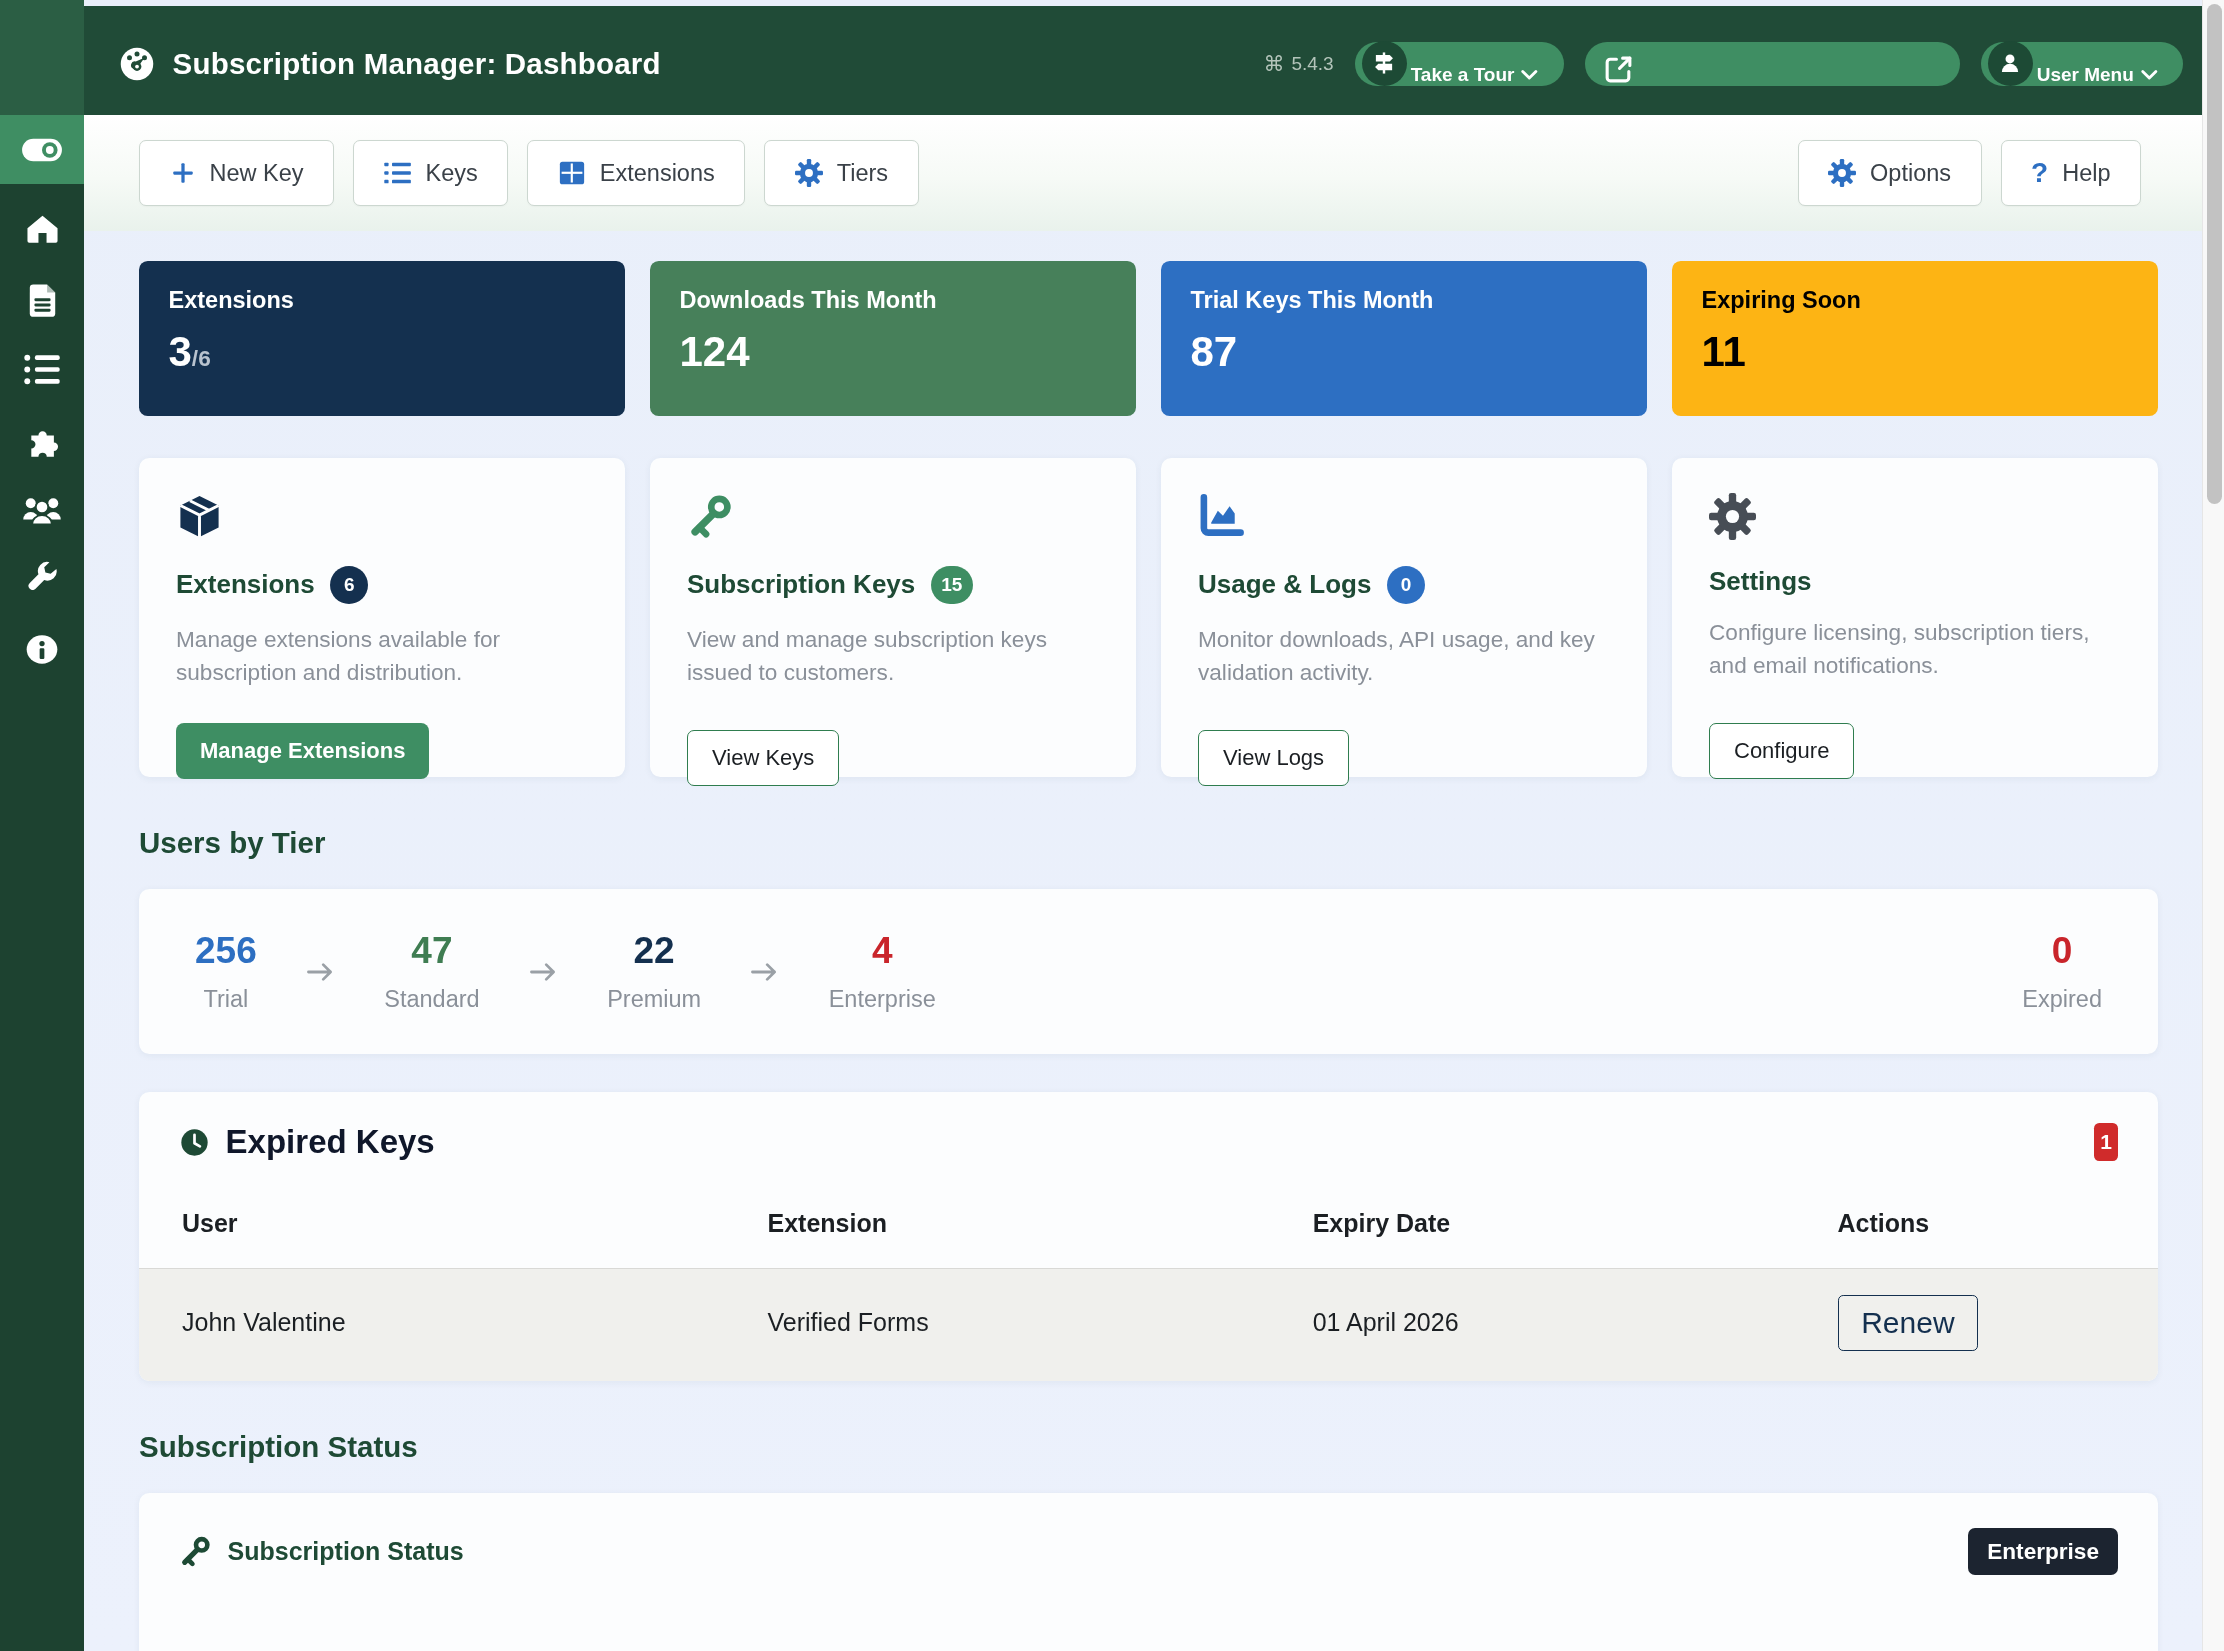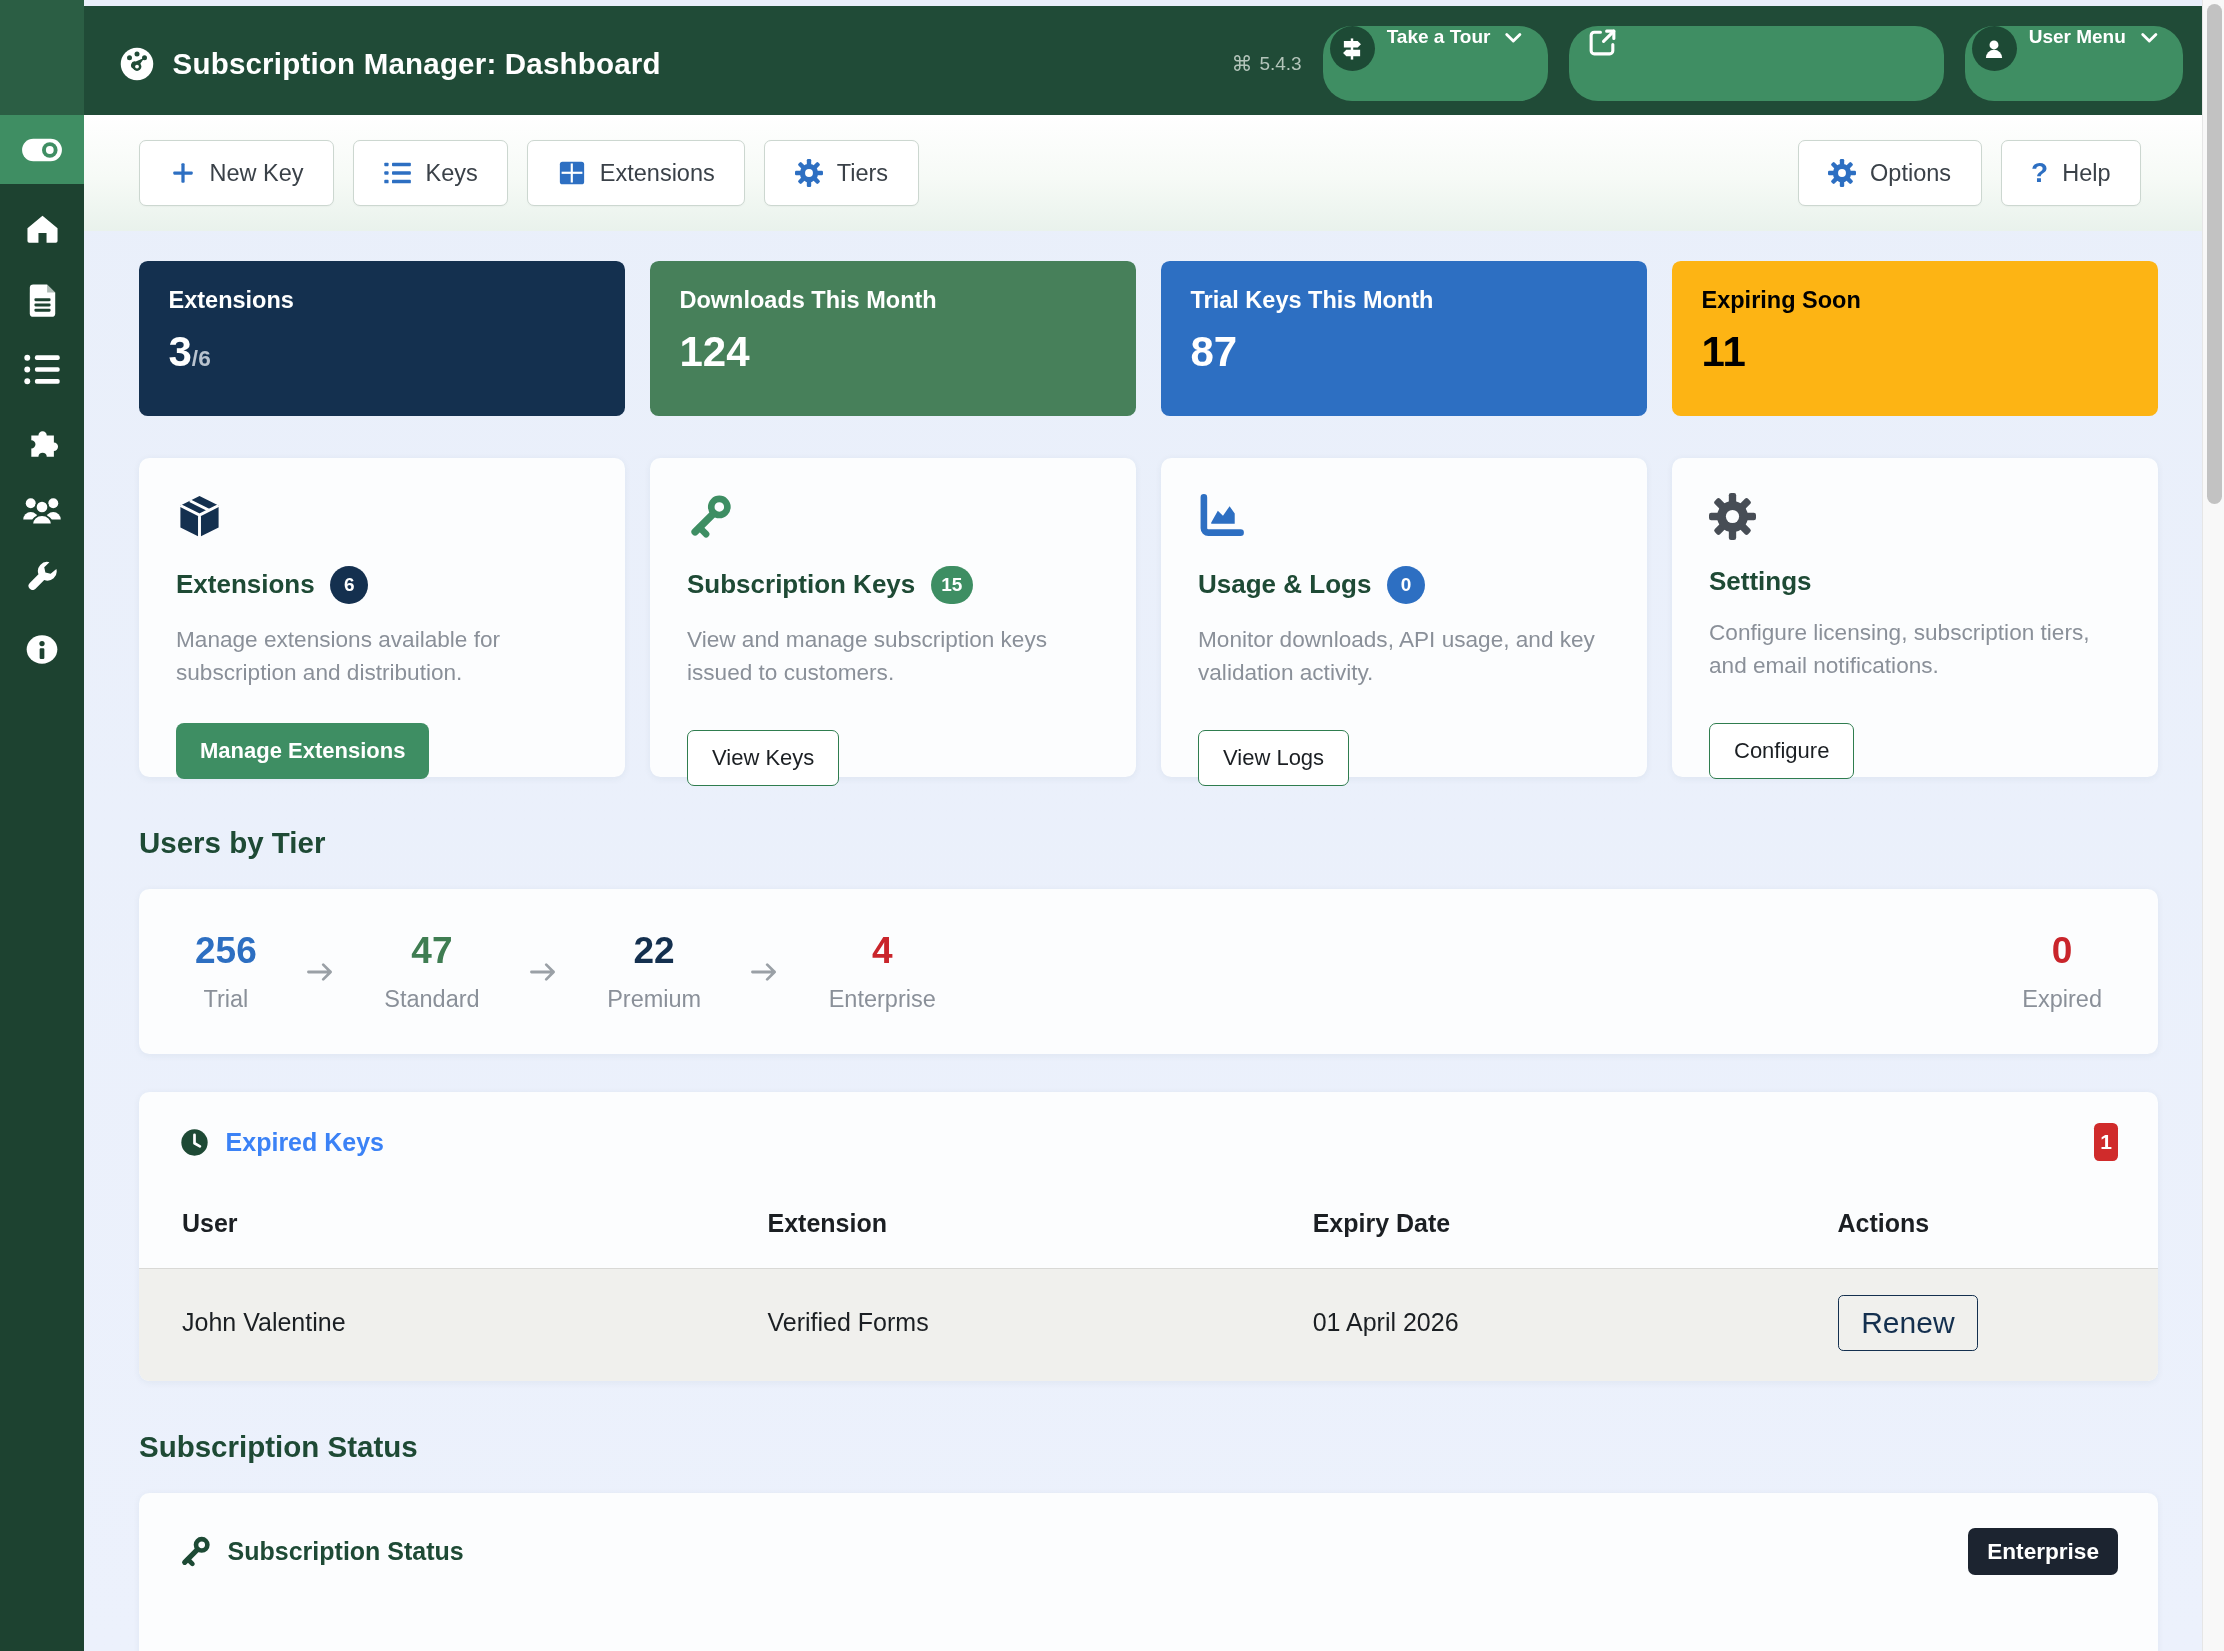--- a/index.html
+++ b/index.html
@@ -18,21 +18,21 @@
   .sidebar-nav { display:flex; flex-direction:column; align-items:center; padding-top:10.4px; }
   .sidebar-item { width:84px; height:70px; display:flex; align-items:center; justify-content:center; cursor:pointer; }
 
   
   .header { position:absolute; left:84px; top:6px; width:2118px; height:115px; background:#204b37; display:flex; align-items:center; padding:0 19px 0 33px; }
   .header-title-wrap { display:flex; align-items:center; gap:15.6px; }
   .header-title { color:#ffffff; font-size:29.5px; font-weight:600; letter-spacing:0.2px; }
   .header-right { margin-left:auto; display:flex; align-items:center; gap:21px; }
   .version { display:flex; align-items:center; gap:7px; color:#b3c4ba; font-size:19px; }
   .version-mark { font-size:21px; color:#b3c4ba; }
-  .pill { height:75px; border-radius:29px; background:#3f8e63; display:flex; align-items:flex-start; gap:12px; padding:0 22.6px 0 7px; cursor:pointer; }
+  .pill { height:44px; border-radius:29px; background:#3f8e63; display:flex; align-items:flex-end; gap:4px; padding:0 22.6px 0 7px; cursor:pointer; }
   .pill.icon-only { padding:0 22.6px 0 17.4px; width:375px; justify-content:flex-start; }
   .pill-circle { width:45px; height:45px; border-radius:50%; background:#1d4a35; display:flex; align-items:center; justify-content:center; flex:0 0 auto; }
   .pill-label { color:#ffffff; font-size:19px; font-weight:700; white-space:nowrap; }
 
   
   .toolbar { position:absolute; left:84px; top:115px; width:2118px; height:116px; background:linear-gradient(180deg,#ffffff 0%,#f6faf6 55%,#e9f2ec 100%); display:flex; align-items:center; padding:0 61px 0 55px; }
   .tb-group { display:flex; gap:19px; }
   .tb-right { margin-left:auto; display:flex; gap:19px; }
   .tb-btn { height:66px; background:#ffffff; border:0.9px solid #ccd7d0; border-radius:7px; display:flex; align-items:center; gap:14px; padding:0 29.5px; font-size:23.5px; color:#3a4148; cursor:pointer; box-shadow:0 0.9px 1.7px rgba(0,0,0,.03); }
   .tb-help-q { color:#2d6fc2; font-size:28px; font-weight:700; }
@@ -68,21 +68,21 @@
   .tier-item { text-align:center; }
   .tier-count { font-size:37px; font-weight:700; }
   .tier-label { margin-top:14px; font-size:23.5px; color:#8a9099; }
   .tier-arrow { color:#9aa0a6; }
   .tier-expired { margin-left:auto; text-align:center; }
   .c-blue { color:#2d6fc2; } .c-green { color:#3f7d52; } .c-navy { color:#14304f; } .c-red { color:#c9252b; }
 
   .table-card { margin-top:38px; background:#fcfdfe; border-radius:10.4px; box-shadow:0 1.7px 7px rgba(30,60,90,.06); overflow:hidden; }
   .table-head { display:flex; align-items:center; padding:31px 40px 0 40px; }
   .table-title-wrap { display:flex; align-items:center; gap:15.6px; }
-  .table-title { font-size:25px; font-weight:700; color:#3b82f6; }
+  .table-title { font-size:33px; font-weight:700; color:#0f172a; }
   .count-badge-red { margin-left:auto; width:24px; height:38px; background:#d02b2b; color:#fff; border-radius:5.2px; font-size:21px; font-weight:700; display:flex; align-items:center; justify-content:center; }
   .tbl { width:100%; border-collapse:collapse; margin-top:24px; }
   .tbl th { text-align:left; font-size:25px; font-weight:700; color:#1b1f23; padding:24px 0 29.5px 43px; border-bottom:1.7px solid #d9d9d6; }
   .tbl td { font-size:25px; color:#1b1f23; padding:26px 0 29.5px 43px; background:#f0f0ed; }
   .col-user{width:29%;} .col-ext{width:27%;} .col-date{width:26%;} .col-act{width:18%;}
   .btn-renew { background:transparent; border:1.7px solid #14304f; color:#14304f; font-size:30px; padding:10.4px 22.6px; border-radius:5.2px; cursor:pointer; }
 
   .status-card { margin-top:29.5px; height:235px; background:#fcfdfe; border-radius:10.4px 10.4px 0 0; box-shadow:0 1.7px 7px rgba(30,60,90,.06); padding:35px 40px; }
   .status-head { display:flex; align-items:center; gap:15.6px; }
   .status-title { font-size:25px; font-weight:700; color:#1e4a35; }

